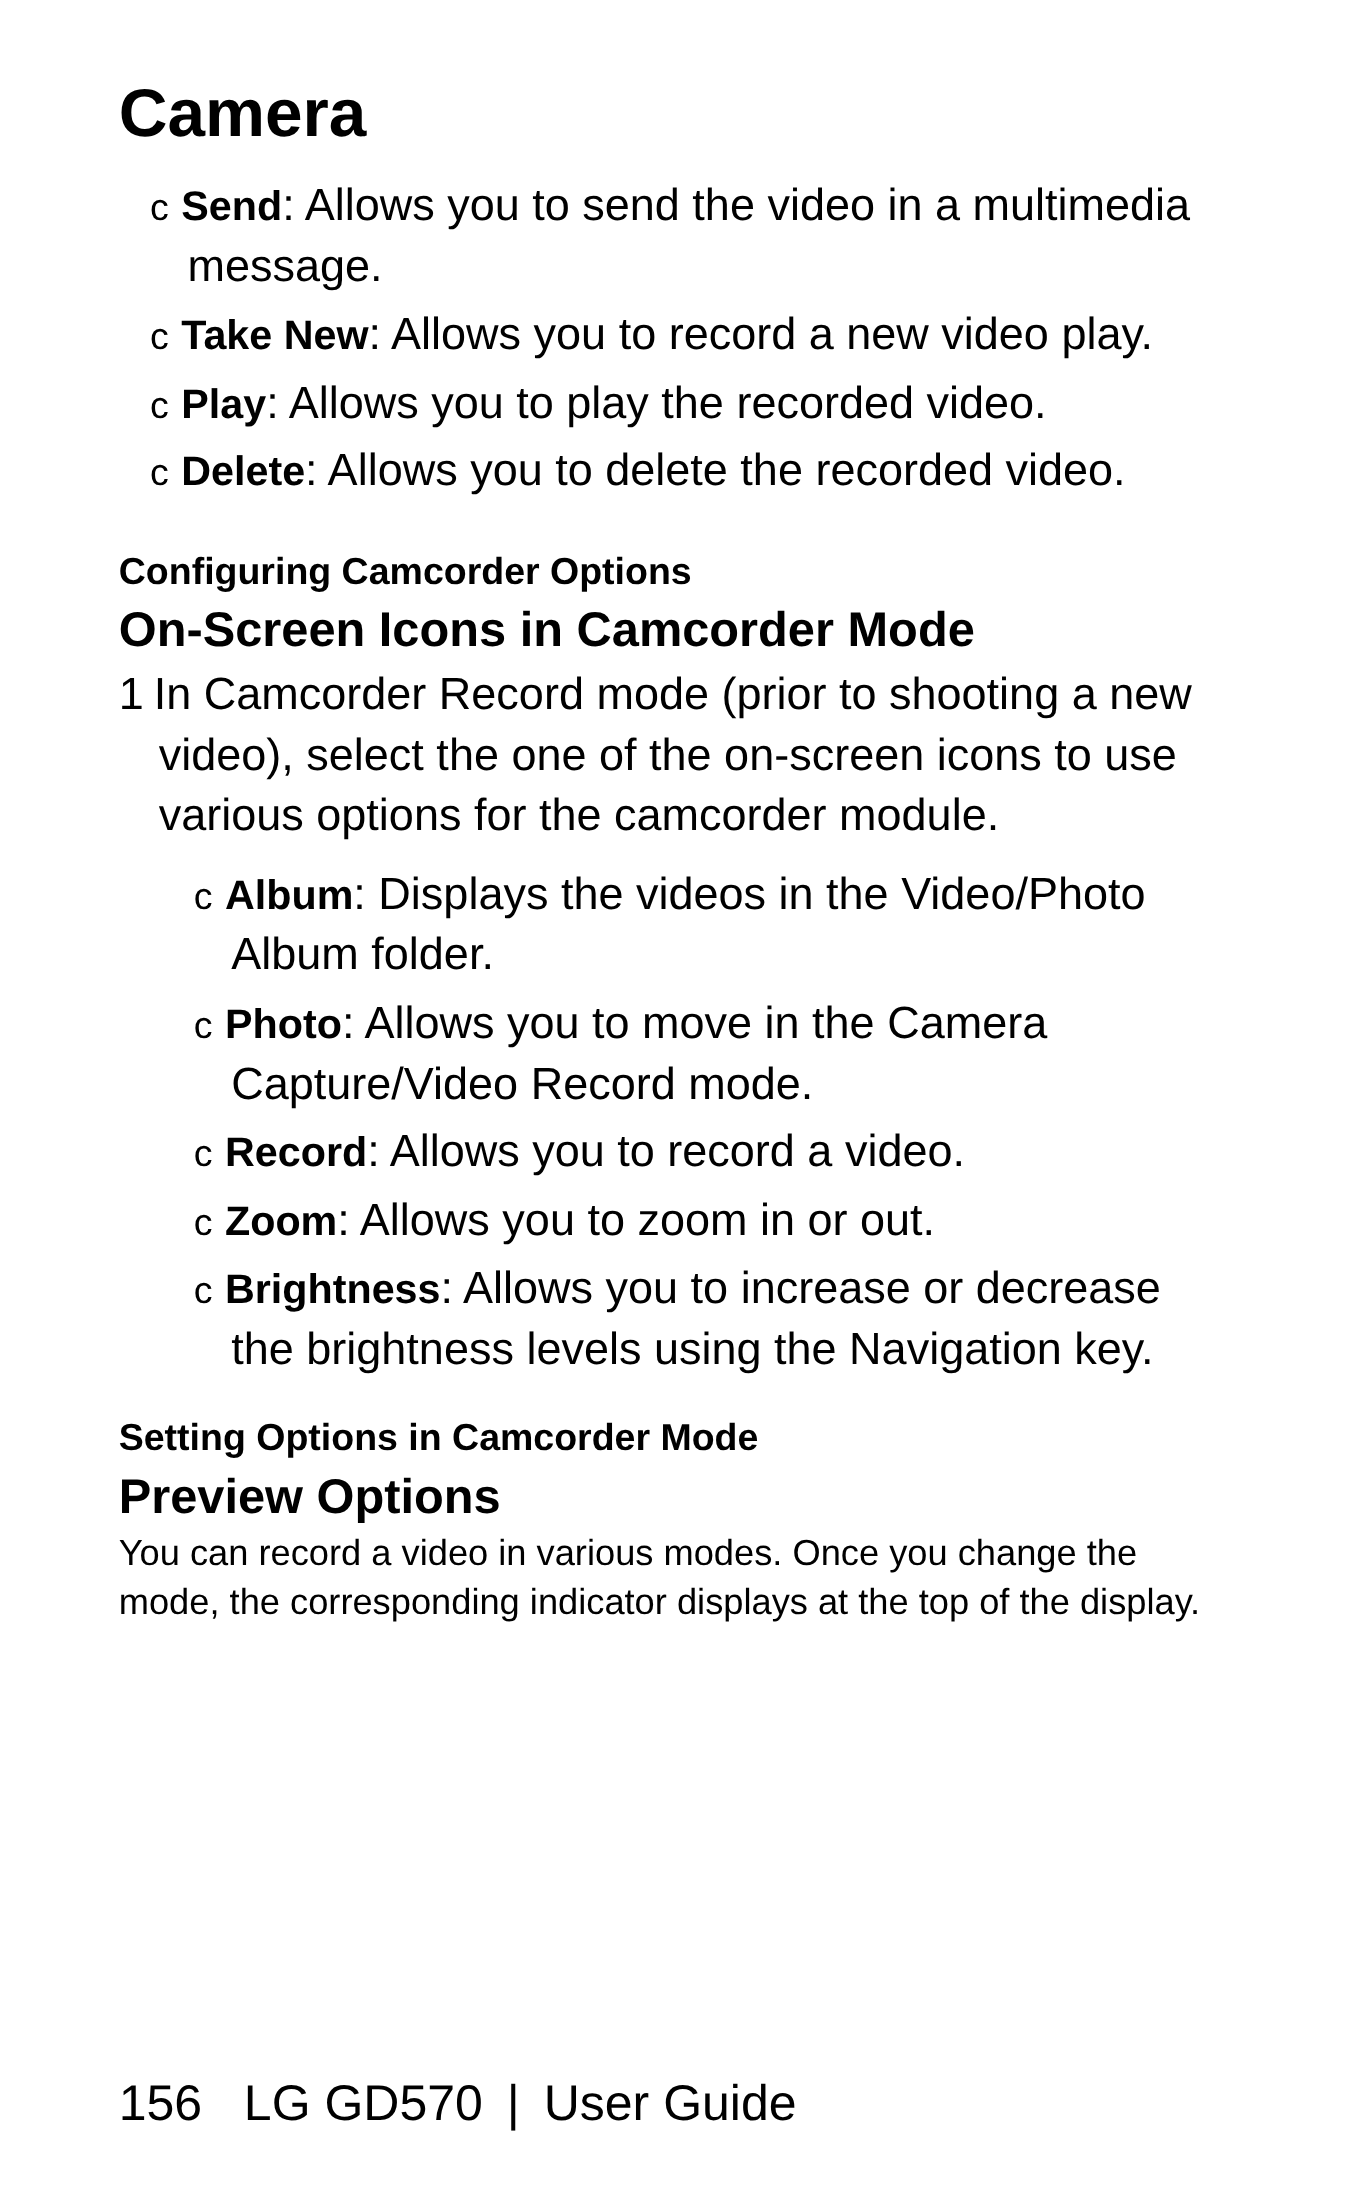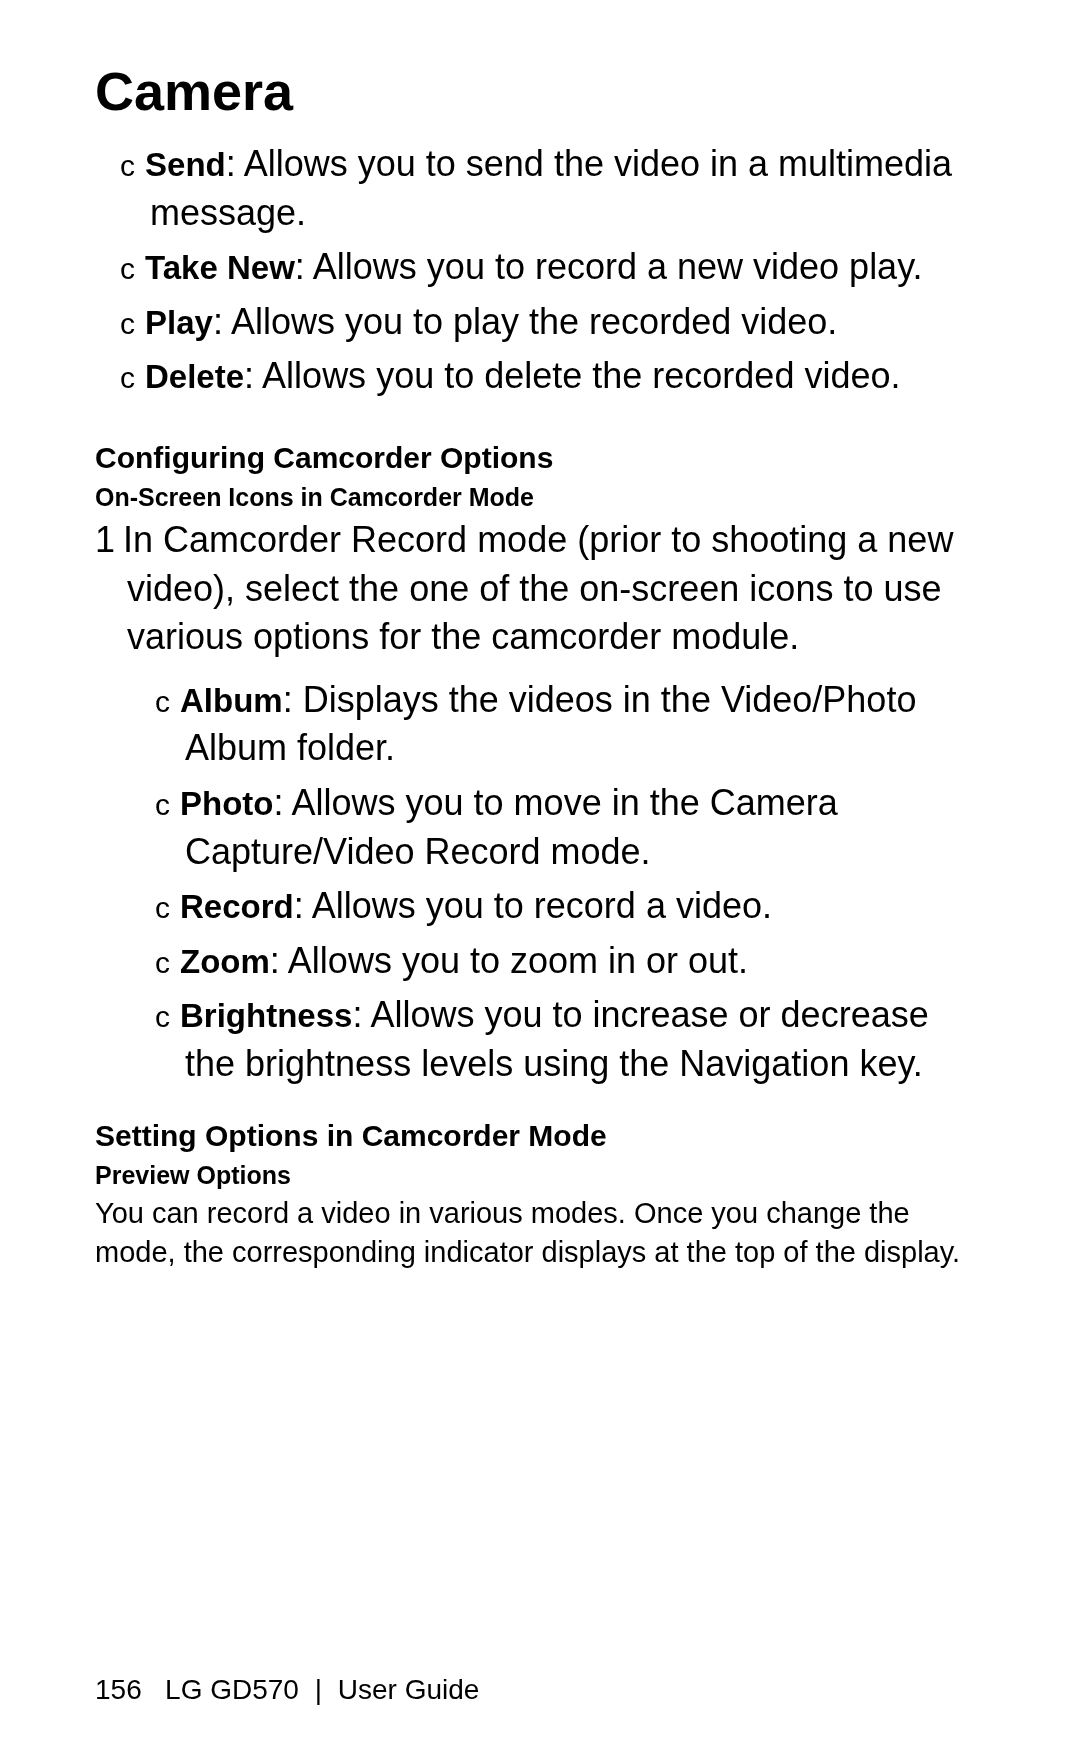--- a/index.html
+++ b/index.html
@@ -36,21 +36,21 @@
     .bullet-list > li .term {
       font-weight: bold;
       font-size: 33px;
     }
     .section-heading {
       font-size: 30px;
       font-weight: bold;
       margin-bottom: 8px;
     }
     .sub-heading {
-      font-size: 25px;
+      font-size: 39px;
       font-weight: bold;
       margin-bottom: 4px;
     }
     .numbered {
       list-style: none;
       padding-left: 0;
       margin-bottom: 14px;
     }
     .numbered > li {
       font-size: 36px;
@@ -75,21 +75,21 @@
     .nested-bullets .term { font-weight: bold; font-size: 33px; }
     .para {
       font-size: 29px;
       line-height: 1.35;
       margin-bottom: 30px;
     }
     .footer {
       position: absolute;
       bottom: 55px;
       left: 95px;
-      font-size: 28px;
+      font-size: 40px;
     }
     .footer .sep { margin: 0 8px; }
   </style>
 </head>
 <body>
 
 <h1 class="page-title">Camera</h1>
 
 <ul class="bullet-list">
   <li><span class="marker">c</span> <span class="term">Send</span><span>: Allows you to send the video in a multimedia message.</span></li>

